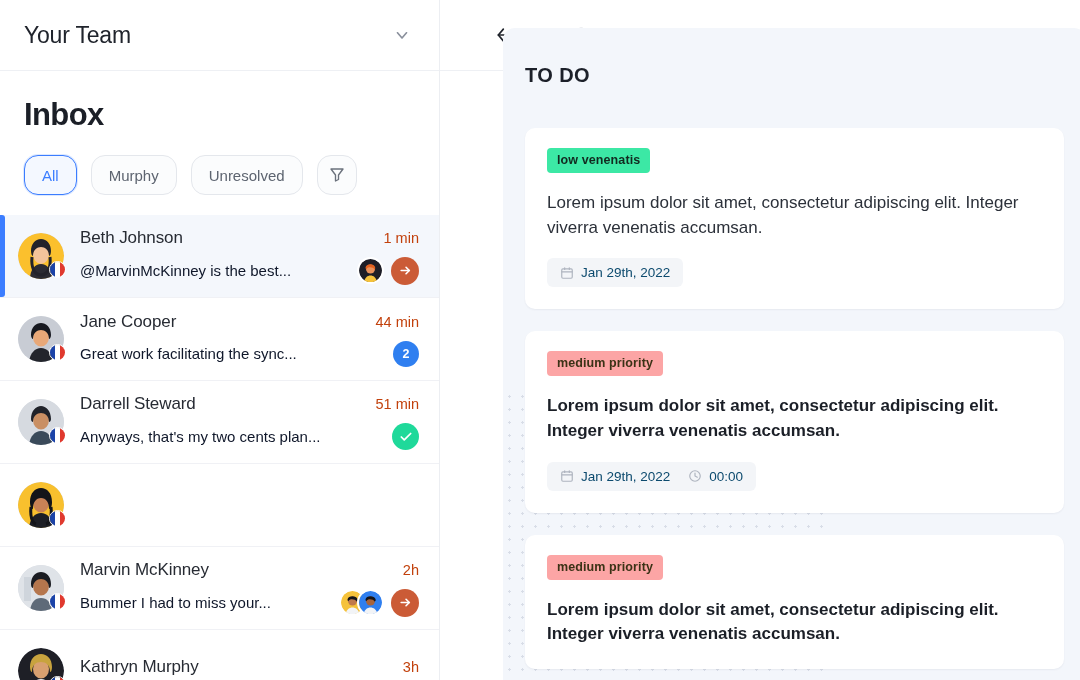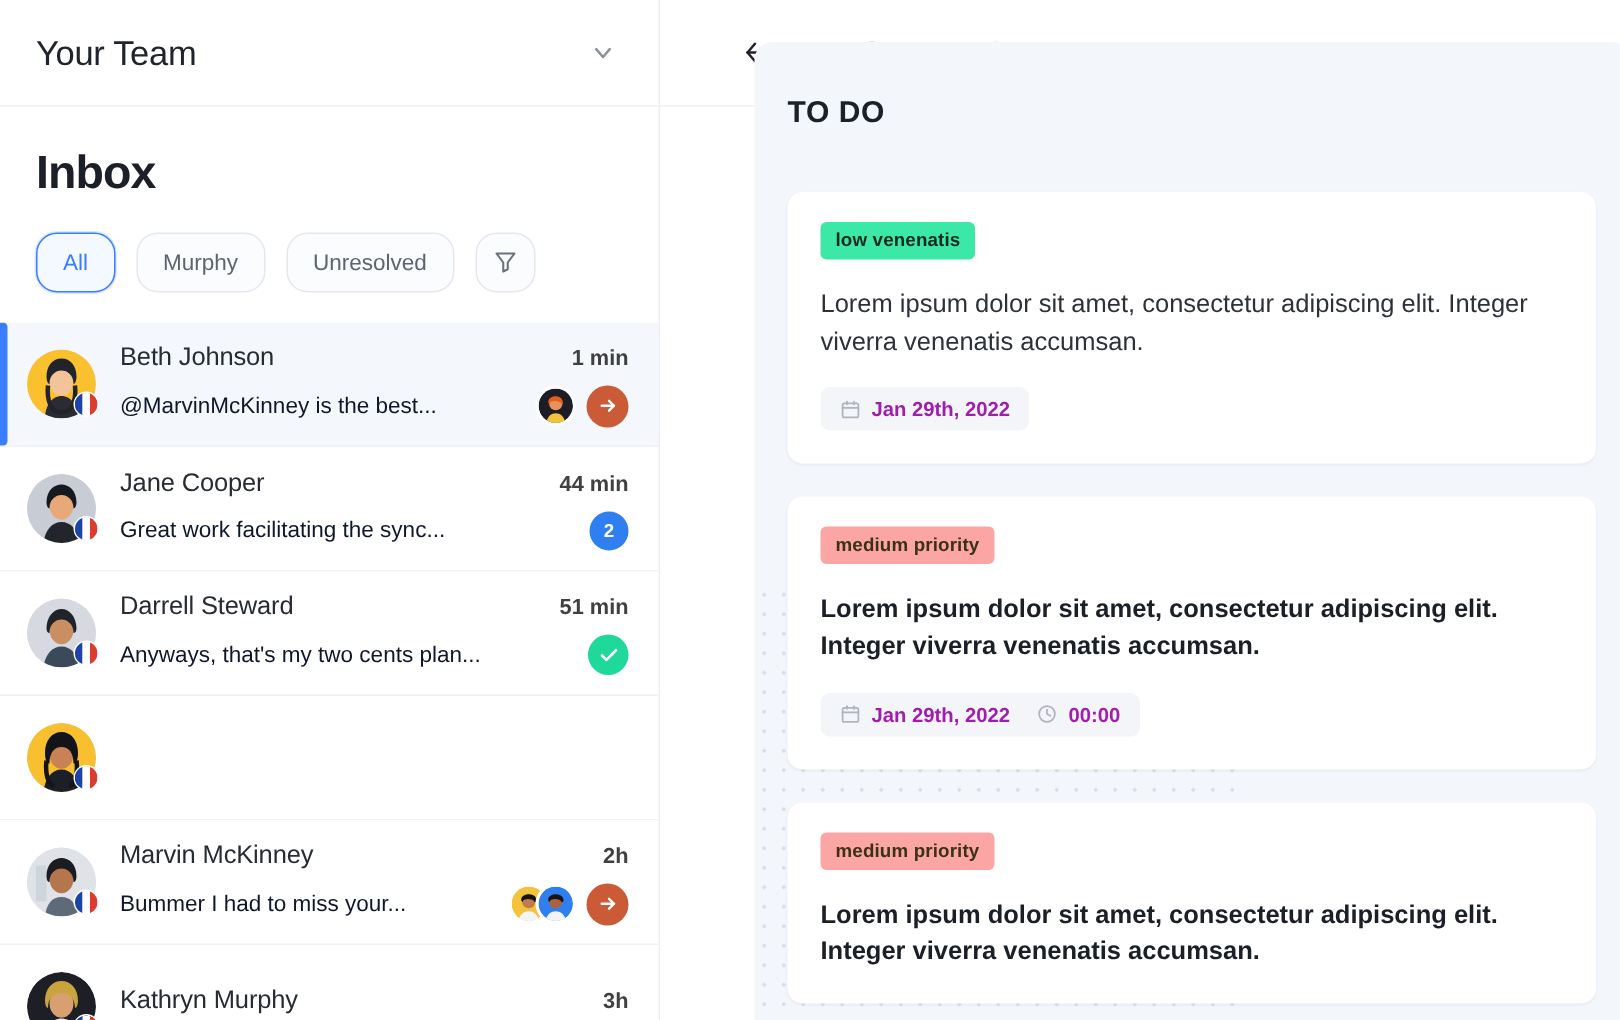--- a/index.html
+++ b/index.html
@@ -90,21 +90,21 @@
   .flag-badge i { display: block; height: 100%; flex: 1; }
   .fb { background: #1b43a8; } .fw { background: #ffffff; } .fr { background: #e0392e; }
 
   .msg-body { flex: 1; min-width: 0; }
   .msg-top { display: flex; align-items: baseline; }
   .msg-name {
     font-size: 17px; color: #272b33; font-weight: 400;
     flex: 1; white-space: nowrap; overflow: hidden; text-overflow: ellipsis;
     letter-spacing: -0.1px;
   }
-  .msg-time { font-size: 14.5px; color: #404040; margin-left: 10px; flex: none; font-weight: bold; }
+  .msg-time { font-size: 14.5px; color: #c2410c; margin-left: 10px; flex: none; }
   .msg-bottom { display: flex; align-items: center; margin-top: 9px; }
   .msg-preview {
     font-size: 15px; color: #0f172a; flex: 1;
     white-space: nowrap; overflow: hidden; text-overflow: ellipsis;
   }
   .msg-meta { display: flex; align-items: center; flex: none; margin-left: 8px; }
 
   .mini-avatars { display: flex; margin-right: 7px; }
   .mini-av {
     width: 27px; height: 27px; border-radius: 50%;
@@ -169,21 +169,21 @@
   .prio.medium { background: #fca5a5; color: #3b3216; }
   .task-text { font-size: 17px; line-height: 1.45; color: #2c313a; }
   .task-text.bold { font-weight: 700; color: #1b1f27; }
   .meta-row {
     display: inline-flex; align-items: center; gap: 8px;
     margin-top: 18px; background: #f3f5f8;
     padding: 7px 13px; border-radius: 6px;
   }
   .meta-item { display: flex; align-items: center; gap: 7px; }
   .meta-item + .meta-item { margin-left: 10px; }
-  .meta-text { font-size: 13.5px; font-weight: 700; color: #a21caf; }
+  .meta-text { font-size: 13.5px; font-weight: 400; color: #0c4a6e; }
 
   svg { display: block; }
 </style>
 </head>
 <body>
 
 <div class="app">
 
   <div class="left-pane">
 

